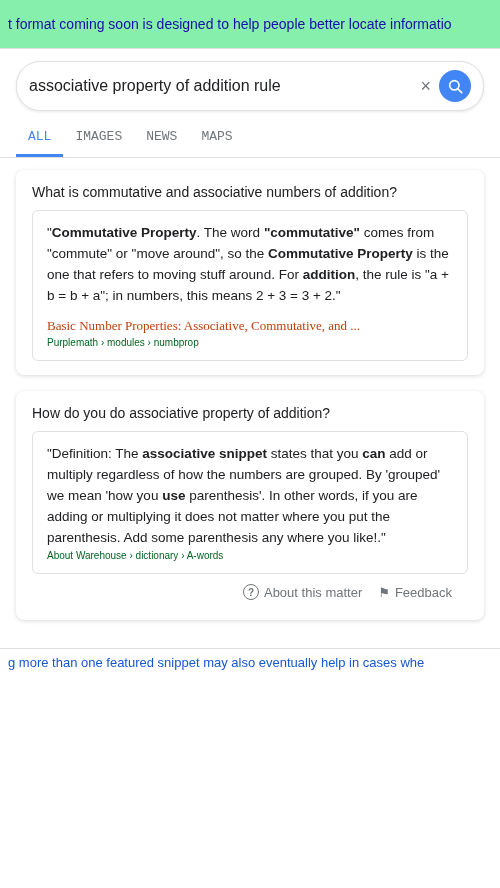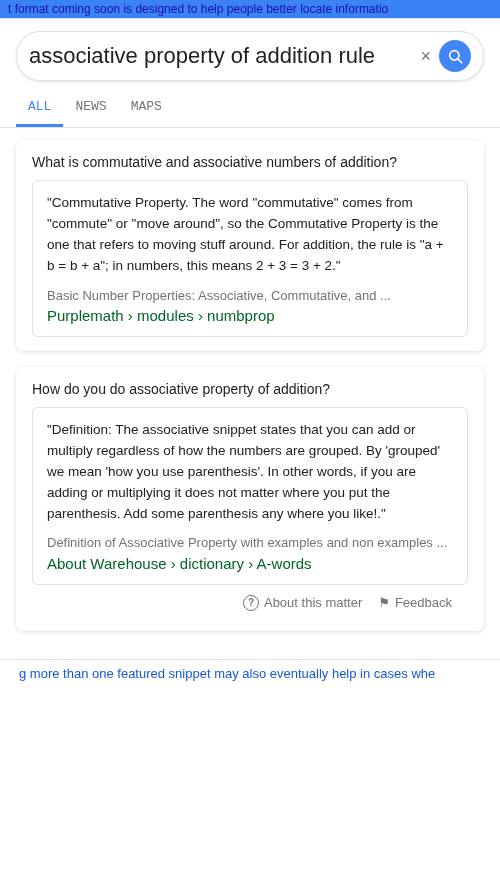--- a/index.html
+++ b/index.html
@@ -7,24 +7,24 @@
       font-family: Arial, sans-serif;
       background: #fff;
       width: 500px;
       min-height: 888px;
       overflow-x: hidden;
       font-size: 14px;
       color: #202124;
     }
 
     .top-banner {
-      background: #3b82f6;
+      background: #86efac;
       color: #d93025;
-      font-size: 12px;
-      padding: 2px 8px;
+      font-size: 14px;
+      padding: 16px 8px;
       border-bottom: 1px solid #e0e0e0;
       white-space: nowrap;
       overflow: hidden;
     }
 
     .top-banner span {
       color: #1a0dab;
     }
 
     .search-area {
@@ -39,21 +39,21 @@
       border-radius: 24px;
       padding: 8px 12px;
       box-shadow: 0 1px 3px rgba(0,0,0,0.1);
       background: #fff;
     }
 
     .search-input {
       flex: 1;
       border: none;
       outline: none;
-      font-size: 22px;
+      font-size: 16px;
       color: #202124;
       background: transparent;
     }
 
     .search-clear {
       color: #70757a;
       font-size: 18px;
       cursor: pointer;
       margin-right: 8px;
       line-height: 1;
@@ -122,37 +122,38 @@
       padding: 12px 14px;
     }
 
     .snippet-text {
       font-size: 13.5px;
       color: #202124;
       line-height: 1.55;
     }
 
     .snippet-text b {
-      font-weight: 400;
+      font-weight: 700;
     }
 
     .snippet-link {
       margin-top: 10px;
     }
 
     .snippet-link a {
-      color: #737373;
+      color: #c2410c;
       font-size: 13px;
       text-decoration: none;
       line-height: 1.4;
+      font-family: Liberation Serif, serif;
     }
 
     .snippet-source {
       color: #006621;
-      font-size: 15px;
+      font-size: 10px;
       margin-top: 2px;
     }
 
     .bottom-bar {
       display: flex;
       justify-content: flex-end;
       align-items: center;
       padding: 10px 16px 6px 16px;
       gap: 16px;
     }
@@ -196,21 +197,20 @@
     .bottom-banner {
       background: #fff;
       color: #202124;
       font-size: 13px;
       padding: 6px 8px;
       border-top: 1px solid #e0e0e0;
     }
 
     .bottom-banner span {
       color: #1558d6;
-      margin-left: 11px;
     }
   </style>
 </head>
 <body>
 
 <div class="top-banner">
   <span>t format coming soon is designed to help people better locate informatio</span>
 </div>
 
 <div class="search-area">
@@ -221,20 +221,21 @@
       <svg xmlns="http://www.w3.org/2000/svg" width="16" height="16" viewBox="0 0 24 24" fill="none" stroke="#fff" stroke-width="2.5" stroke-linecap="round" stroke-linejoin="round">
         <circle cx="11" cy="11" r="7"></circle>
         <line x1="16.5" y1="16.5" x2="22" y2="22"></line>
       </svg>
     </button>
   </div>
 </div>
 
 <div class="tabs">
   <div class="tab active">ALL</div>
+  <div class="tab">IMAGES</div>
   <div class="tab">NEWS</div>
   <div class="tab">MAPS</div>
 </div>
 
 <div class="main-content">
 
   <div class="result-card">
     <div class="result-question">What is commutative and associative numbers of addition?</div>
     <div class="snippet-box">
       <div class="snippet-text">
@@ -246,23 +247,20 @@
       <div class="snippet-source">Purplemath › modules › numbprop</div>
     </div>
   </div>
 
   <div class="result-card">
     <div class="result-question">How do you do associative property of addition?</div>
     <div class="snippet-box">
       <div class="snippet-text">
         "Definition: The <b>associative snippet</b> states that you <b>can</b> add or multiply regardless of how the numbers are grouped. By 'grouped' we mean 'how you <b>use</b> parenthesis'. In other words, if you are adding or multiplying it does not matter where you put the parenthesis. Add some parenthesis any where you like!."
       </div>
-      <div class="snippet-link">
-        <a href="#">Definition of Associative Property with examples and non examples ...</a>
-      </div>
       <div class="snippet-source">About Warehouse › dictionary › A-words</div>
     </div>
 
     <div class="bottom-bar">
       <div class="about-btn">
         <div class="about-icon">?</div>
         <span>About this matter</span>
       </div>
       <div class="feedback-btn">
         <span class="flag-icon">⚑</span>

